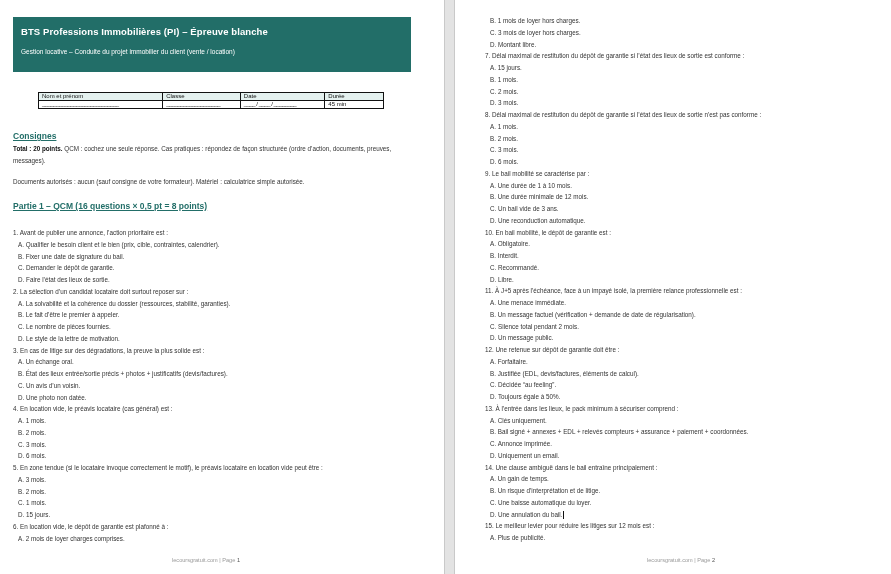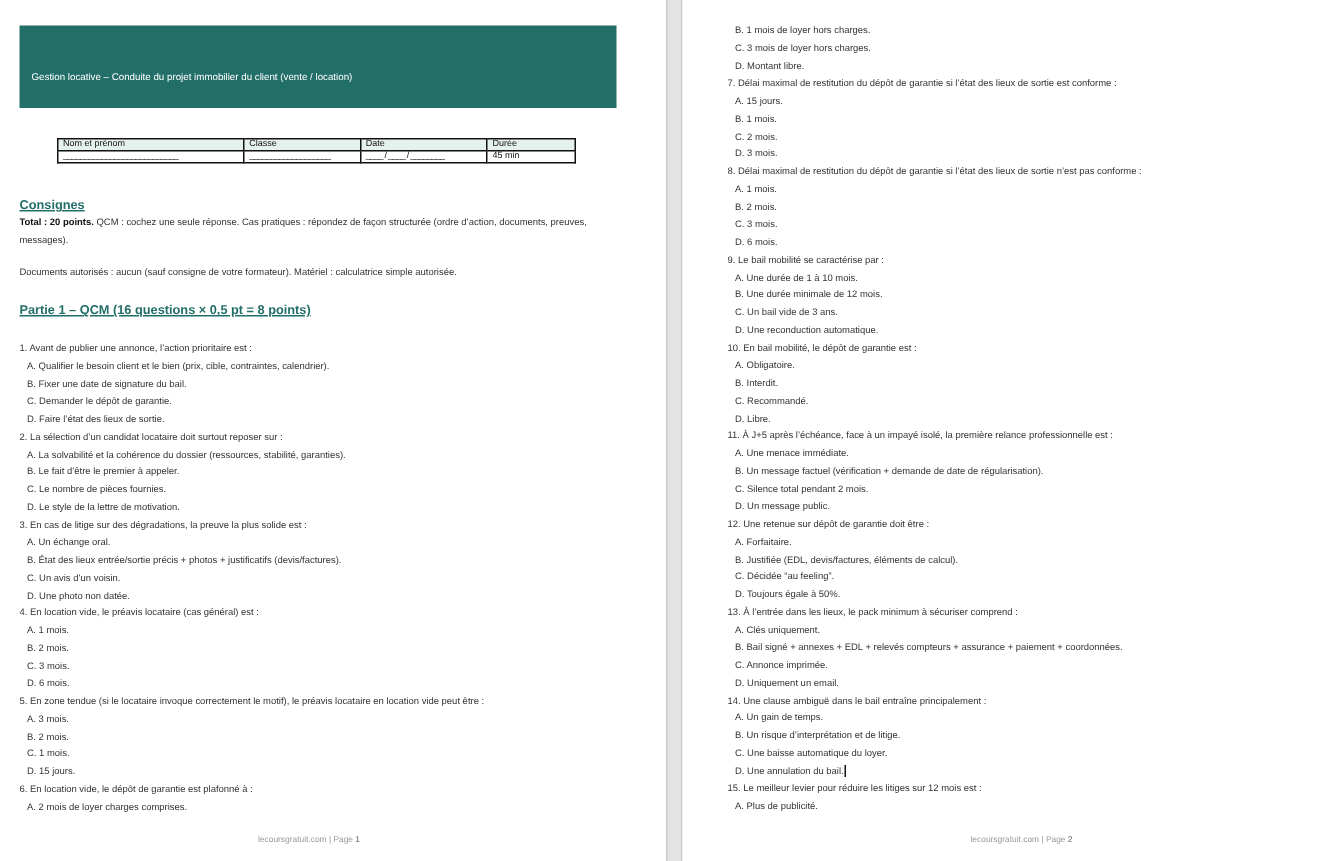--- a/index.html
+++ b/index.html
@@ -43,20 +43,21 @@
   .qlist .opt { padding-left:5px; }
   .footer { position:absolute; font-size:5.6px; color:#999; }
   .footer .pg { color:#555; }
   .caret { display:inline-block; width:1px; height:8px; background:#111; vertical-align:middle; margin-left:1px; }
 </style>
 </head>
 <body>
 
 <div class="page" id="page1">
   <div class="banner">
+    <div class="title">BTS Professions Immobilières (PI) – Épreuve blanche</div>
     <div class="subtitle">Gestion locative – Conduite du projet immobilier du client (vente / location)</div>
   </div>
 
   <table class="info">
     <tbody>
         <tr class="head">
       <td style="width:36%">Nom et prénom</td>
       <td style="width:22.5%">Classe</td>
       <td style="width:24.5%">Date</td>
       <td>Durée</td>

